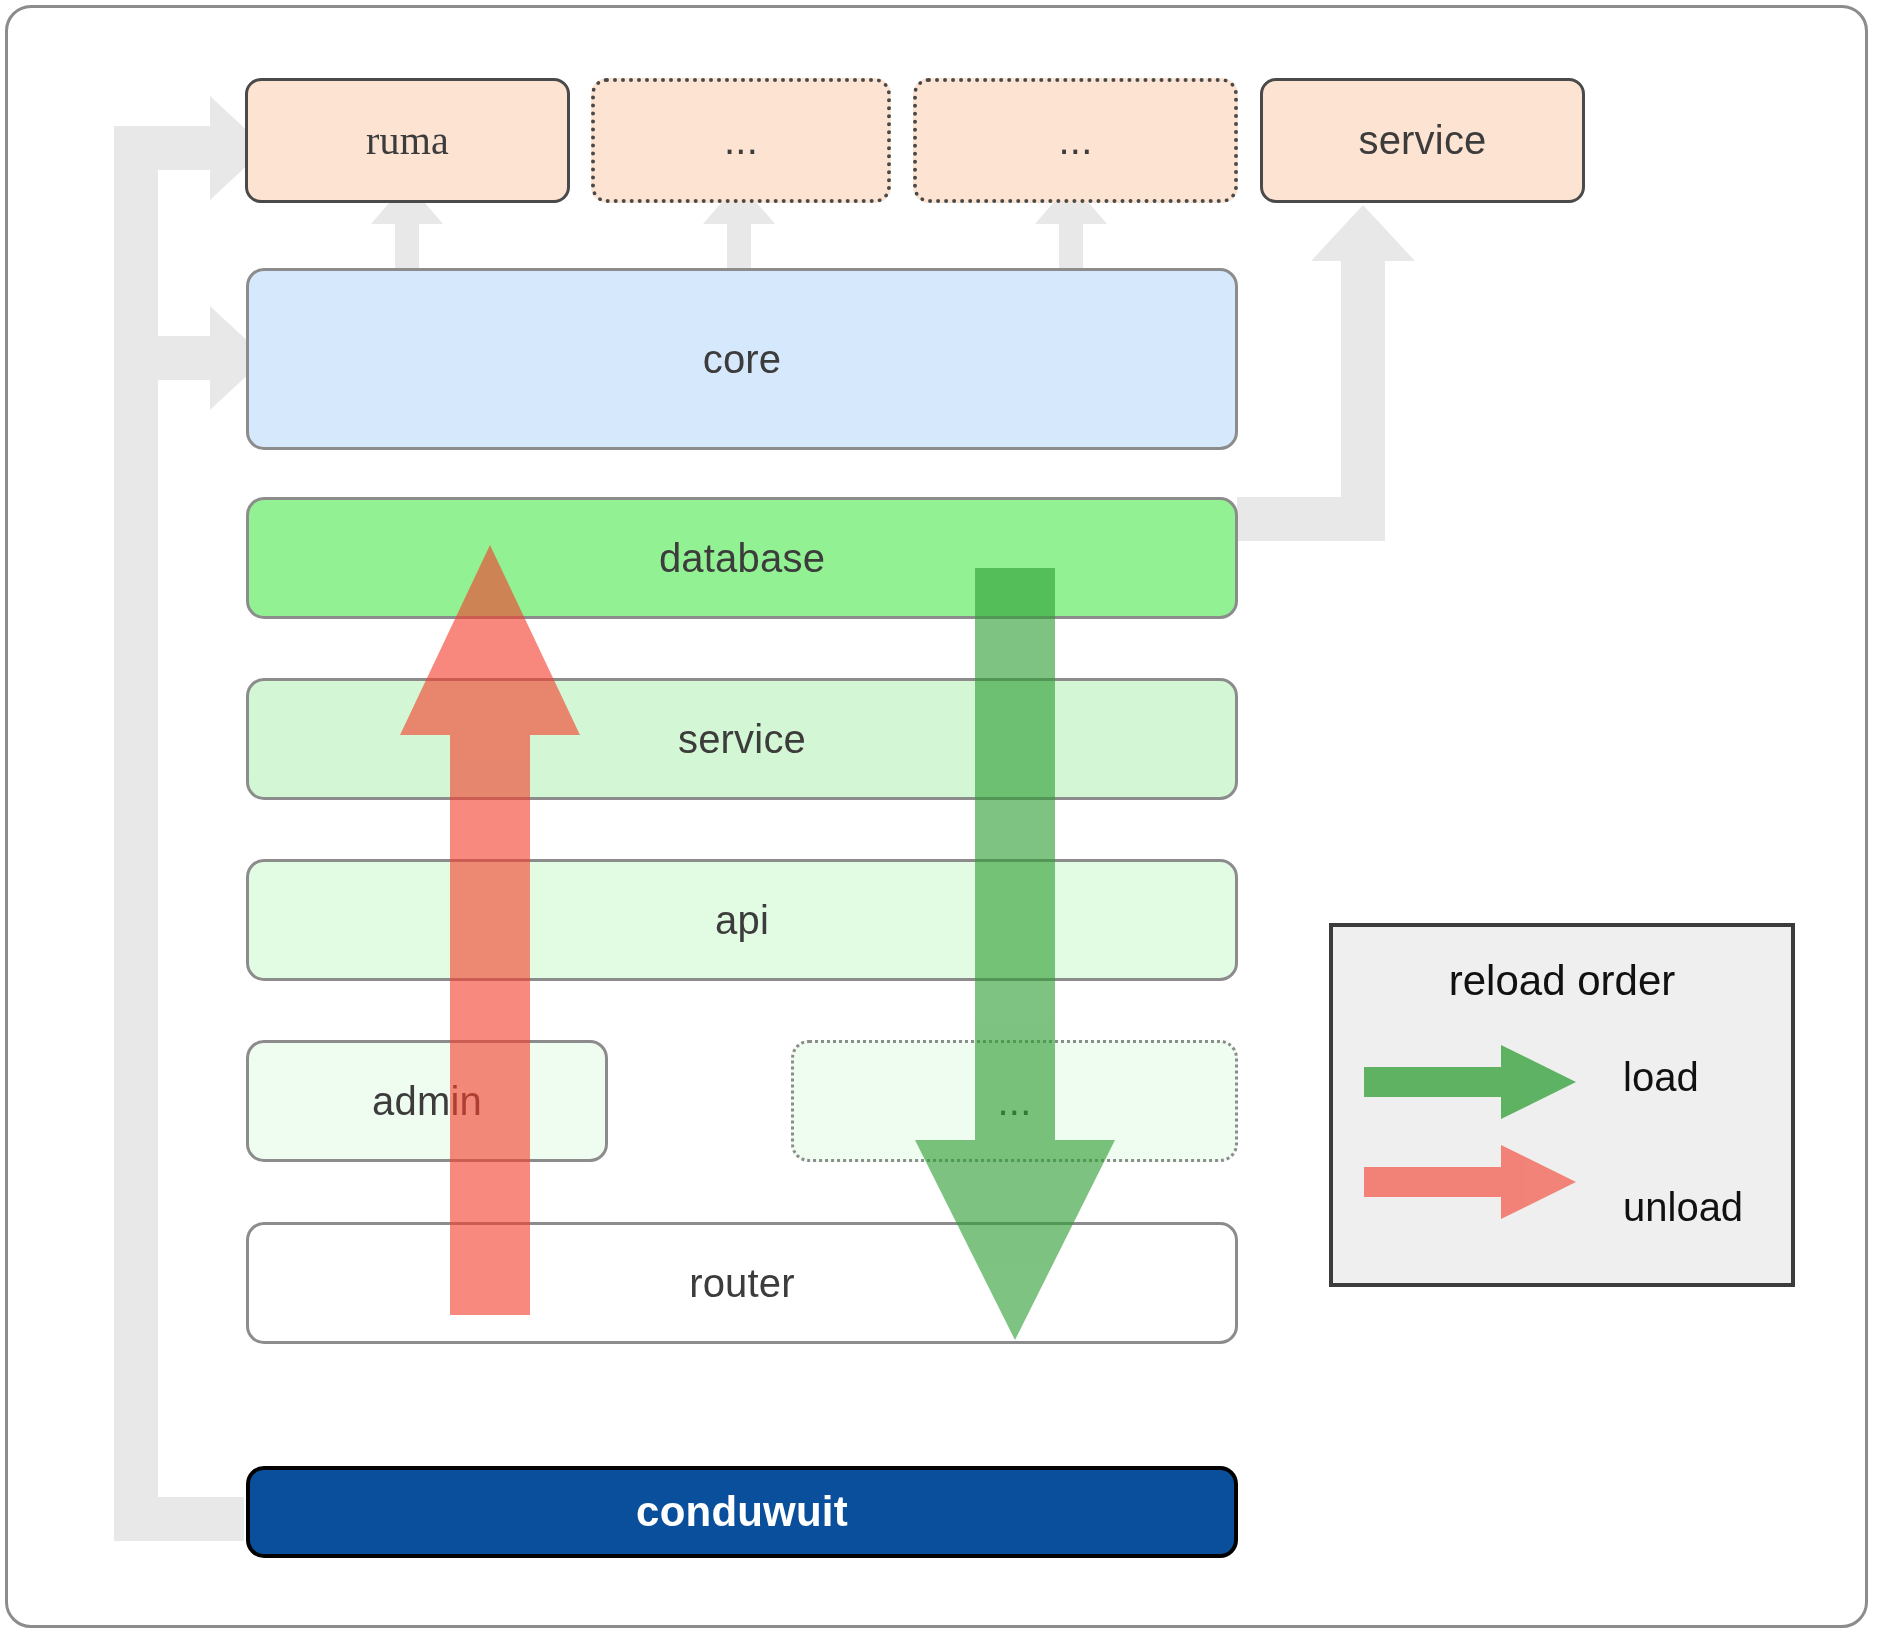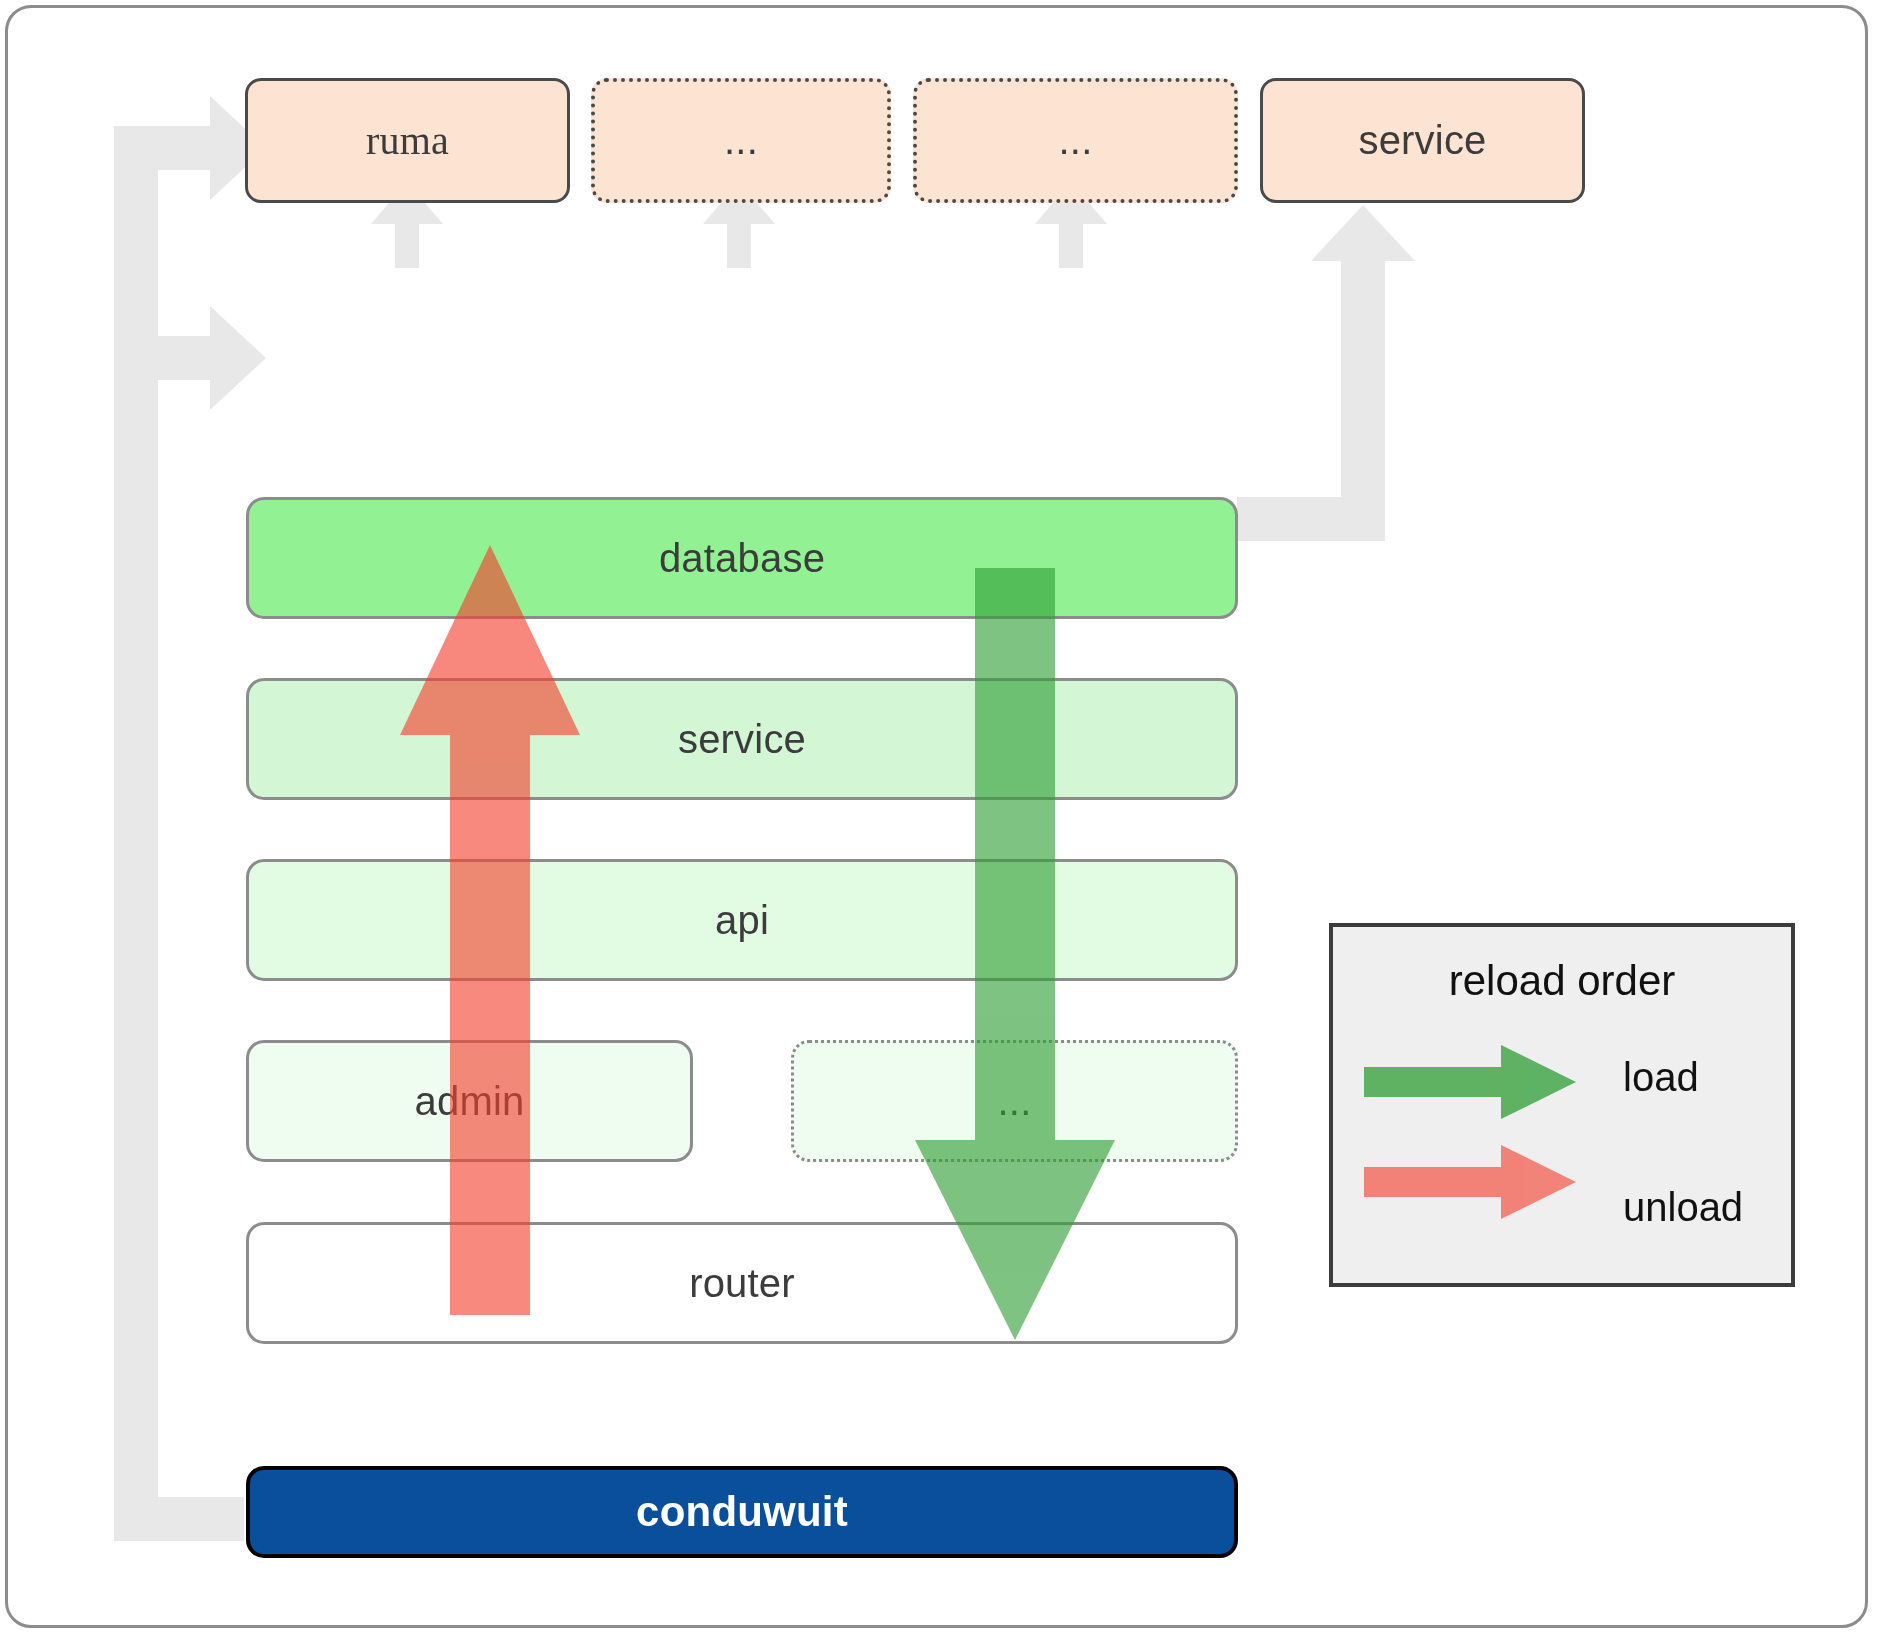--- a/index.html
+++ b/index.html
@@ -162,34 +162,37 @@
     <div class="node lib dotted" style="left:591px; top:78px; width:300px; height:125px;">
       <span>...</span>
     </div>
     <div class="node lib dotted" style="left:913px; top:78px; width:325px; height:125px;">
       <span>...</span>
     </div>
     <div class="node lib solid" style="left:1260px; top:78px; width:325px; height:125px;">
       <span>service</span>
     </div>
 
+    <div class="node core-box" style="left:246px; top:268px; width:992px; height:182px;">
+      <span>core</span>
+    </div>
 
     <div class="node db-box" style="left:246px; top:497px; width:992px; height:122px;">
       <span>database</span>
     </div>
 
     <div class="node svc-box" style="left:246px; top:678px; width:992px; height:122px;">
       <span>service</span>
     </div>
 
     <div class="node api-box" style="left:246px; top:859px; width:992px; height:122px;">
       <span>api</span>
     </div>
 
-    <div class="node admin-box" style="left:246px; top:1040px; width:447px; height:122px;">
+    <div class="node admin-box" style="left:246px; top:1040px; width:362px; height:122px;">
       <span>admin</span>
     </div>
 
     <div class="node dots-box" style="left:791px; top:1040px; width:447px; height:122px;">
       <span>...</span>
     </div>
 
     <div class="node router-box" style="left:246px; top:1222px; width:992px; height:122px;">
       <span>router</span>
     </div>

